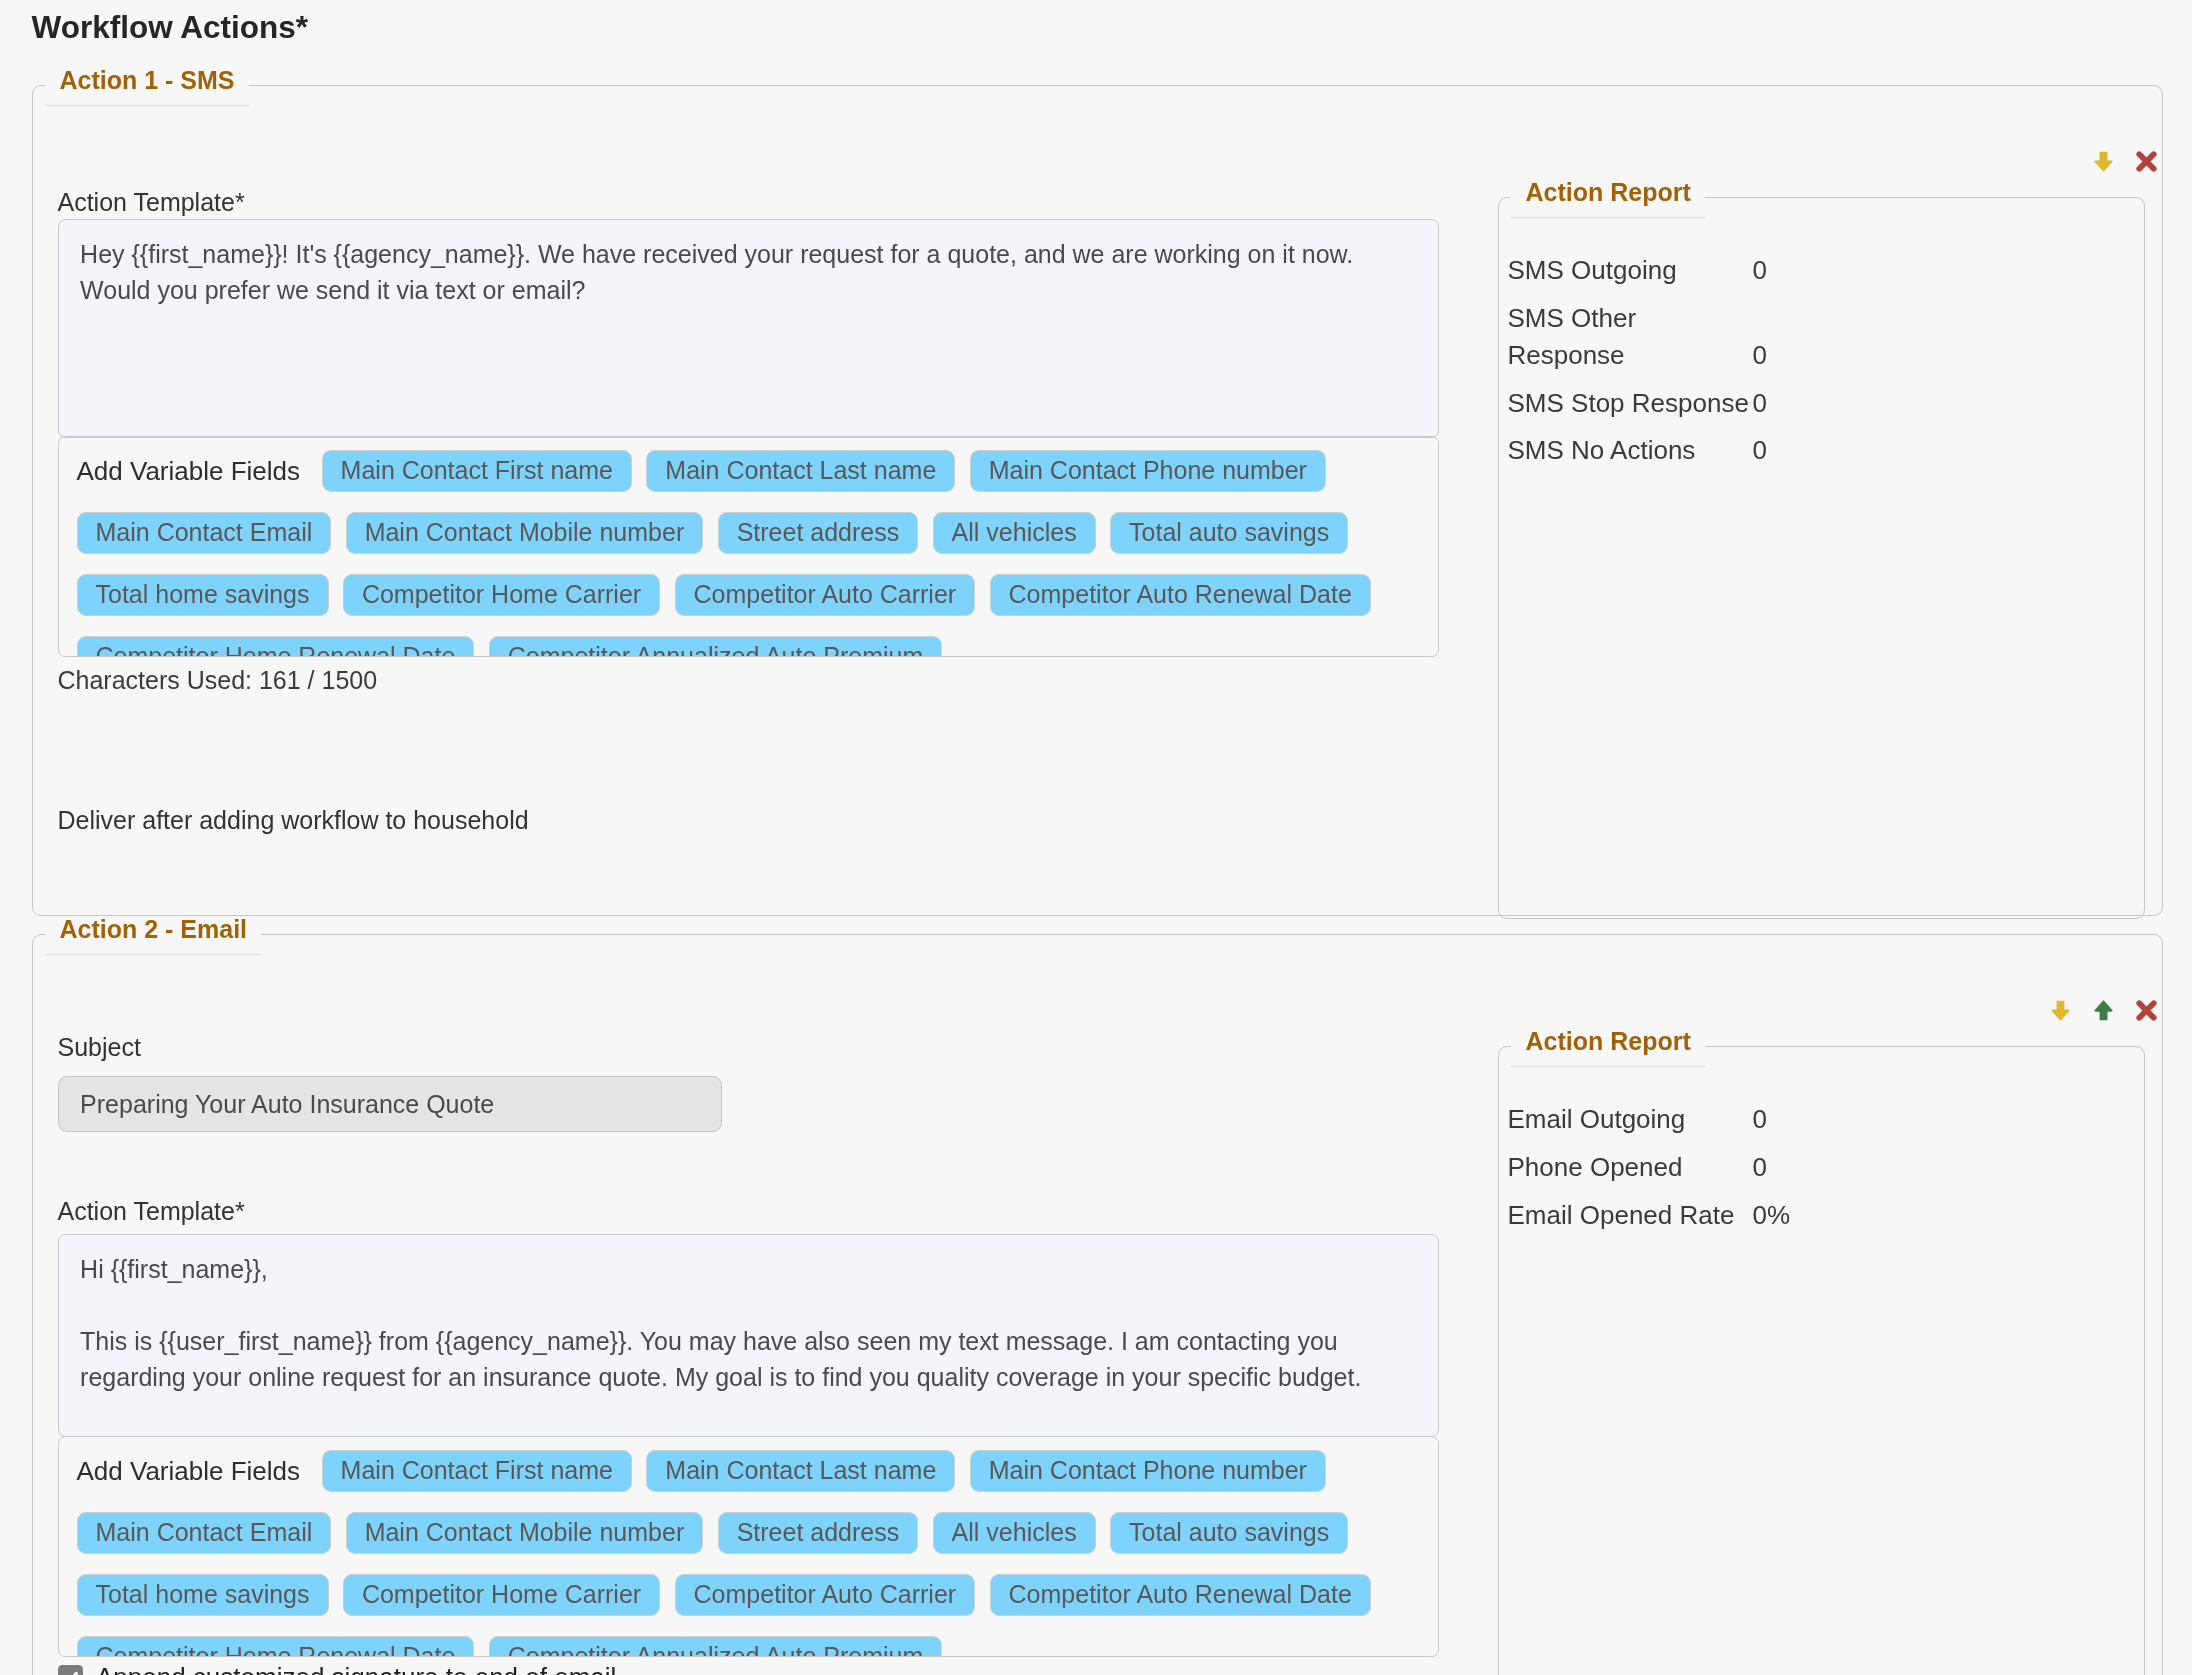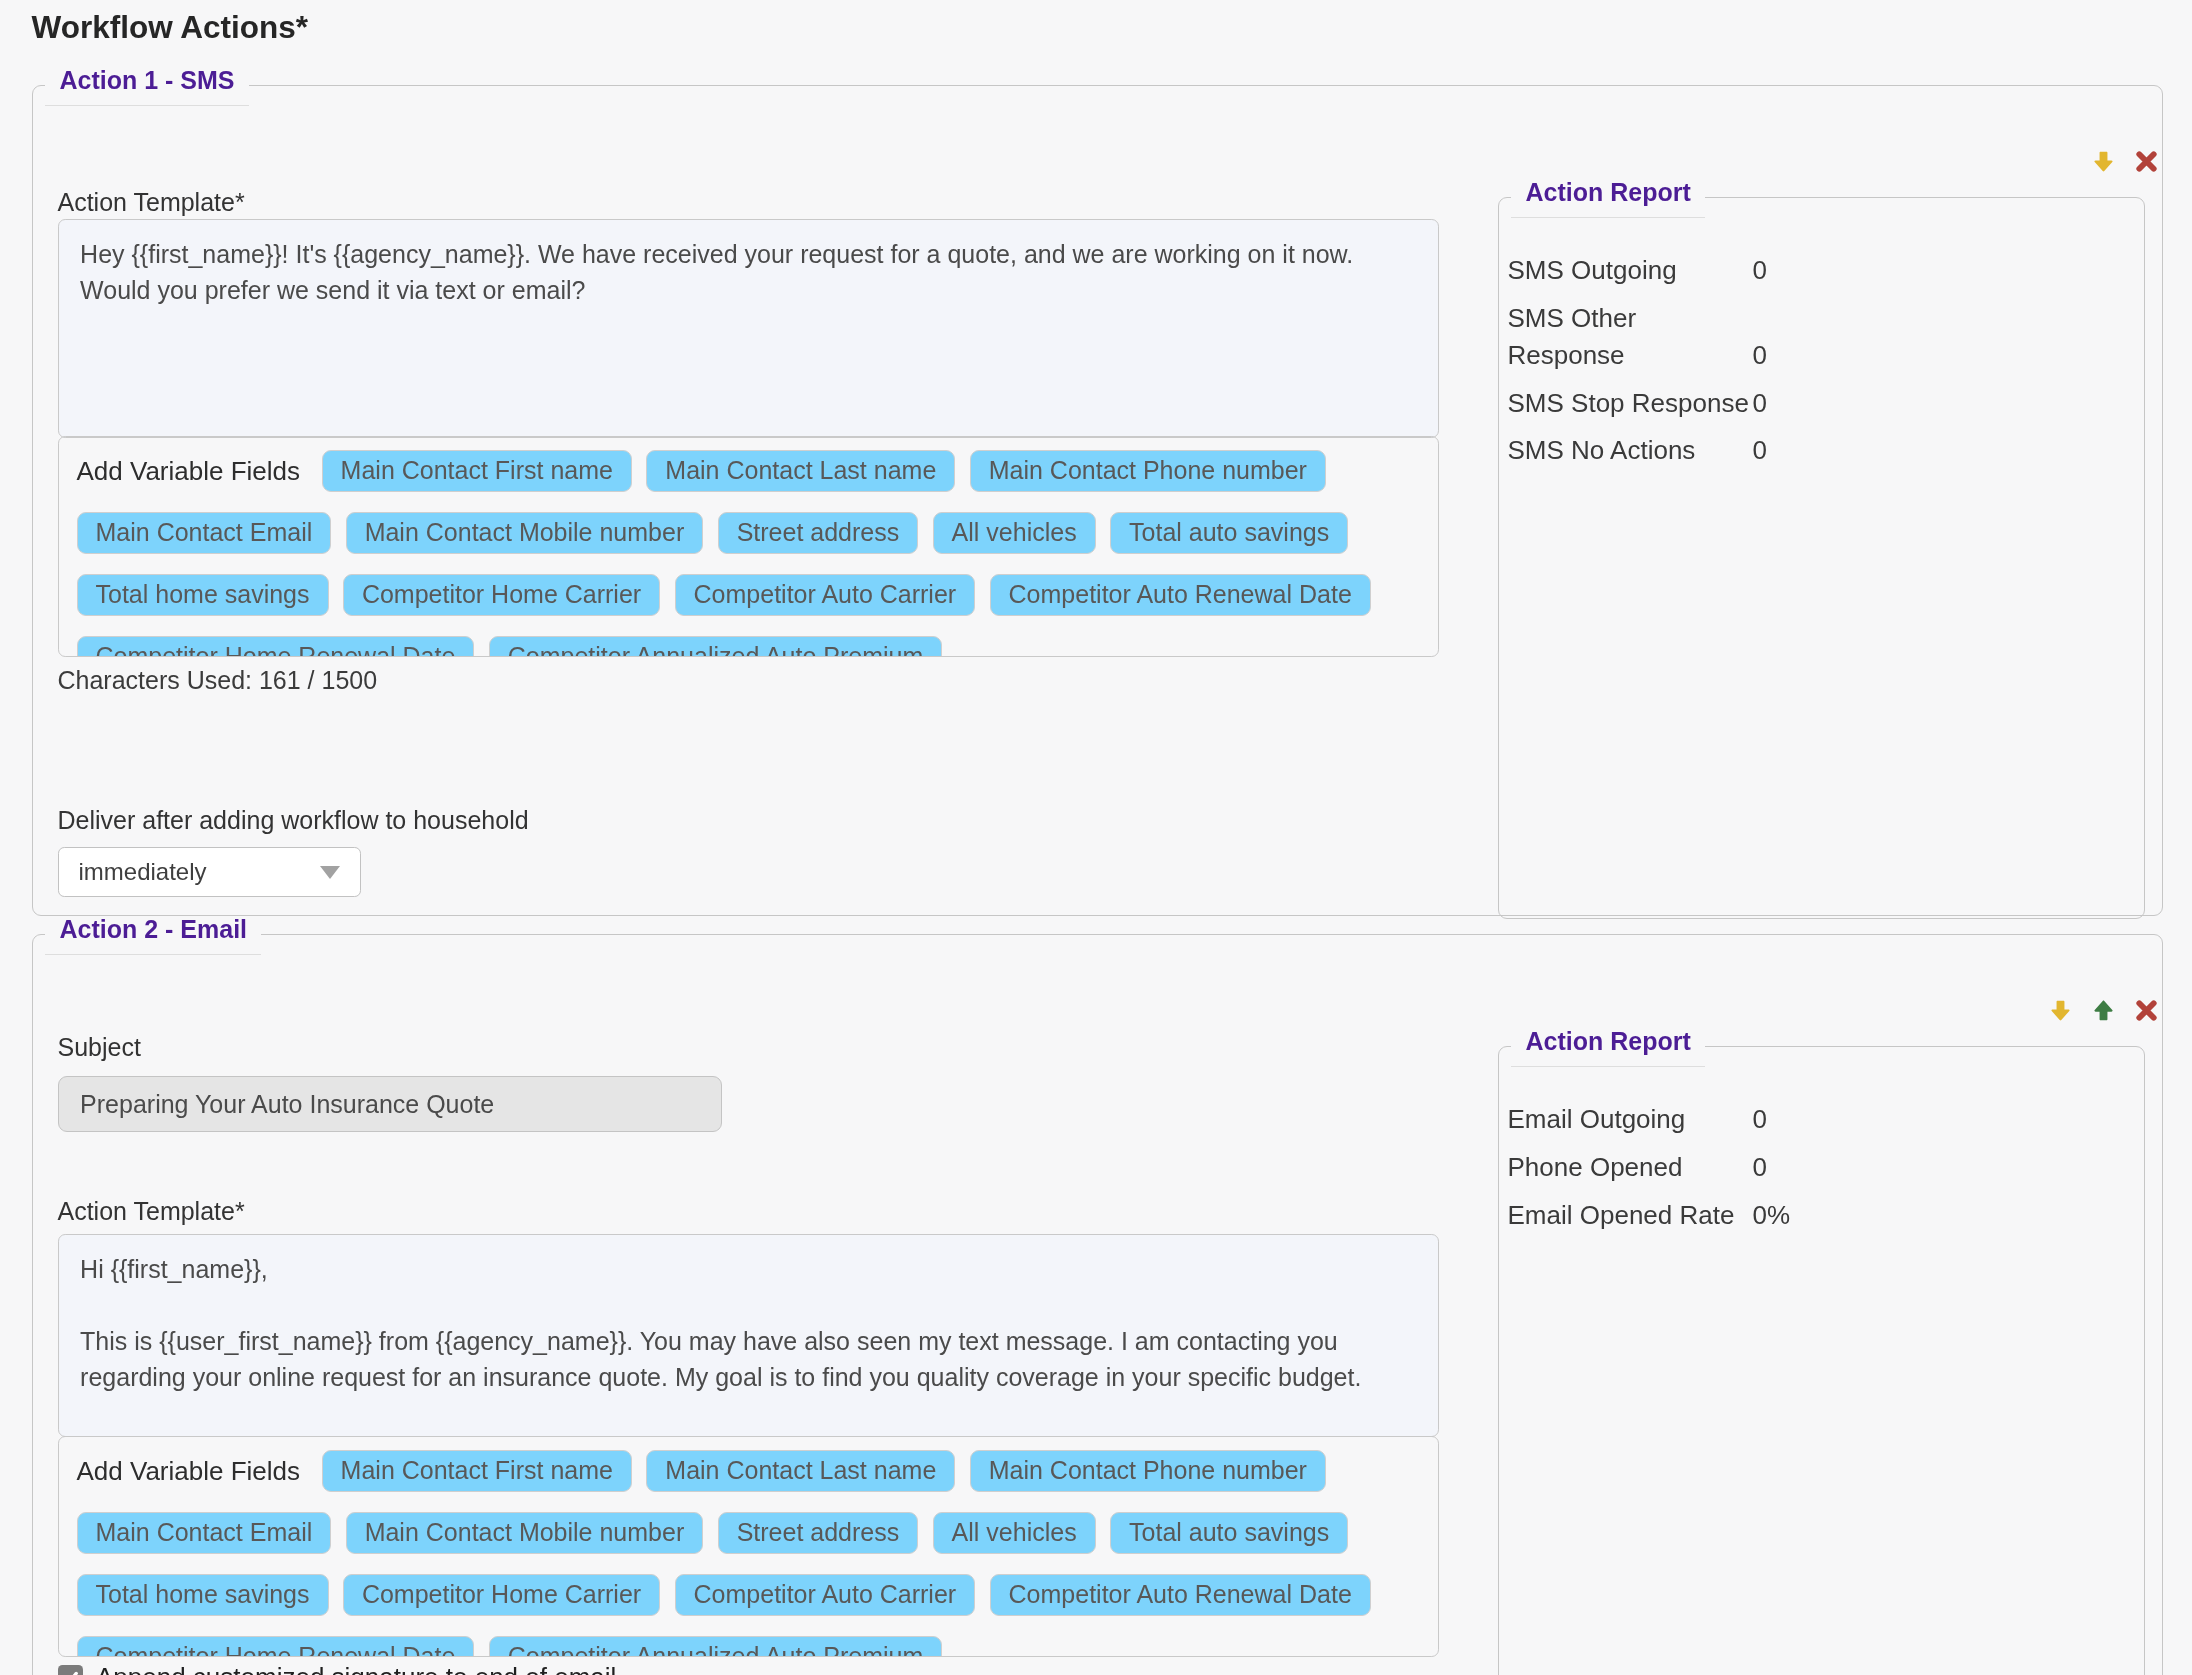--- a/index.html
+++ b/index.html
@@ -7,21 +7,21 @@
     position:relative;width:2193px;height:1676px;overflow:hidden;
     background:#f7f7f8;font-family:"Liberation Sans",sans-serif;color:#333;
   }
   .page-title{position:absolute;left:31.5px;top:9px;font-size:31.5px;font-weight:700;color:#262626;}
 
   fieldset.box{
     position:absolute;border:1.8px solid #c6c6c6;border-radius:9px;
     padding:0;margin:0;box-sizing:border-box;background:transparent;
   }
   fieldset.box legend{
-    font-size:25px;font-weight:700;color:#4c1d95;
+    font-size:25px;font-weight:700;color:#a16207;
     padding:0 14.4px 9px 14.4px;margin-left:12.6px;border-bottom:1.8px solid #dedede;
     line-height:31px;white-space:nowrap;
   }
   .action-box{left:31.5px;width:2131px;}
   #action1{top:65px;height:851px;}
   #action2{top:914px;height:810px;}
 
   .field-label{position:absolute;font-size:25px;color:#333;line-height:31px;}
 
   .tpl-textarea{
@@ -142,24 +142,20 @@
         <button class="var-btn">Competitor Auto Carrier</button>
         <button class="var-btn">Competitor Auto Renewal Date</button>
         <button class="var-btn">Competitor Home Renewal Date</button>
         <button class="var-btn">Competitor Annualized Auto Premium</button>
     </div>
 
     <div class="counters-left" id="a1-counters-left">Characters Used: 161 / 1500</div>
 
     <div class="field-label" id="a1-deliver-label">Deliver after adding workflow to household</div>
 
-    <div class="select" id="a1-select">
-      <span>immediately</span>
-      <span class="caret"></span>
-    </div>
 
     <fieldset class="box report" id="report1">
       <legend>Action Report</legend>
       <div class="rep-rows">
         <div style="display:contents;">
           <span>SMS Outgoing</span>
           <span>0</span>
         </div>
           <div style="display:contents;">
           <span>SMS Other Response</span>

